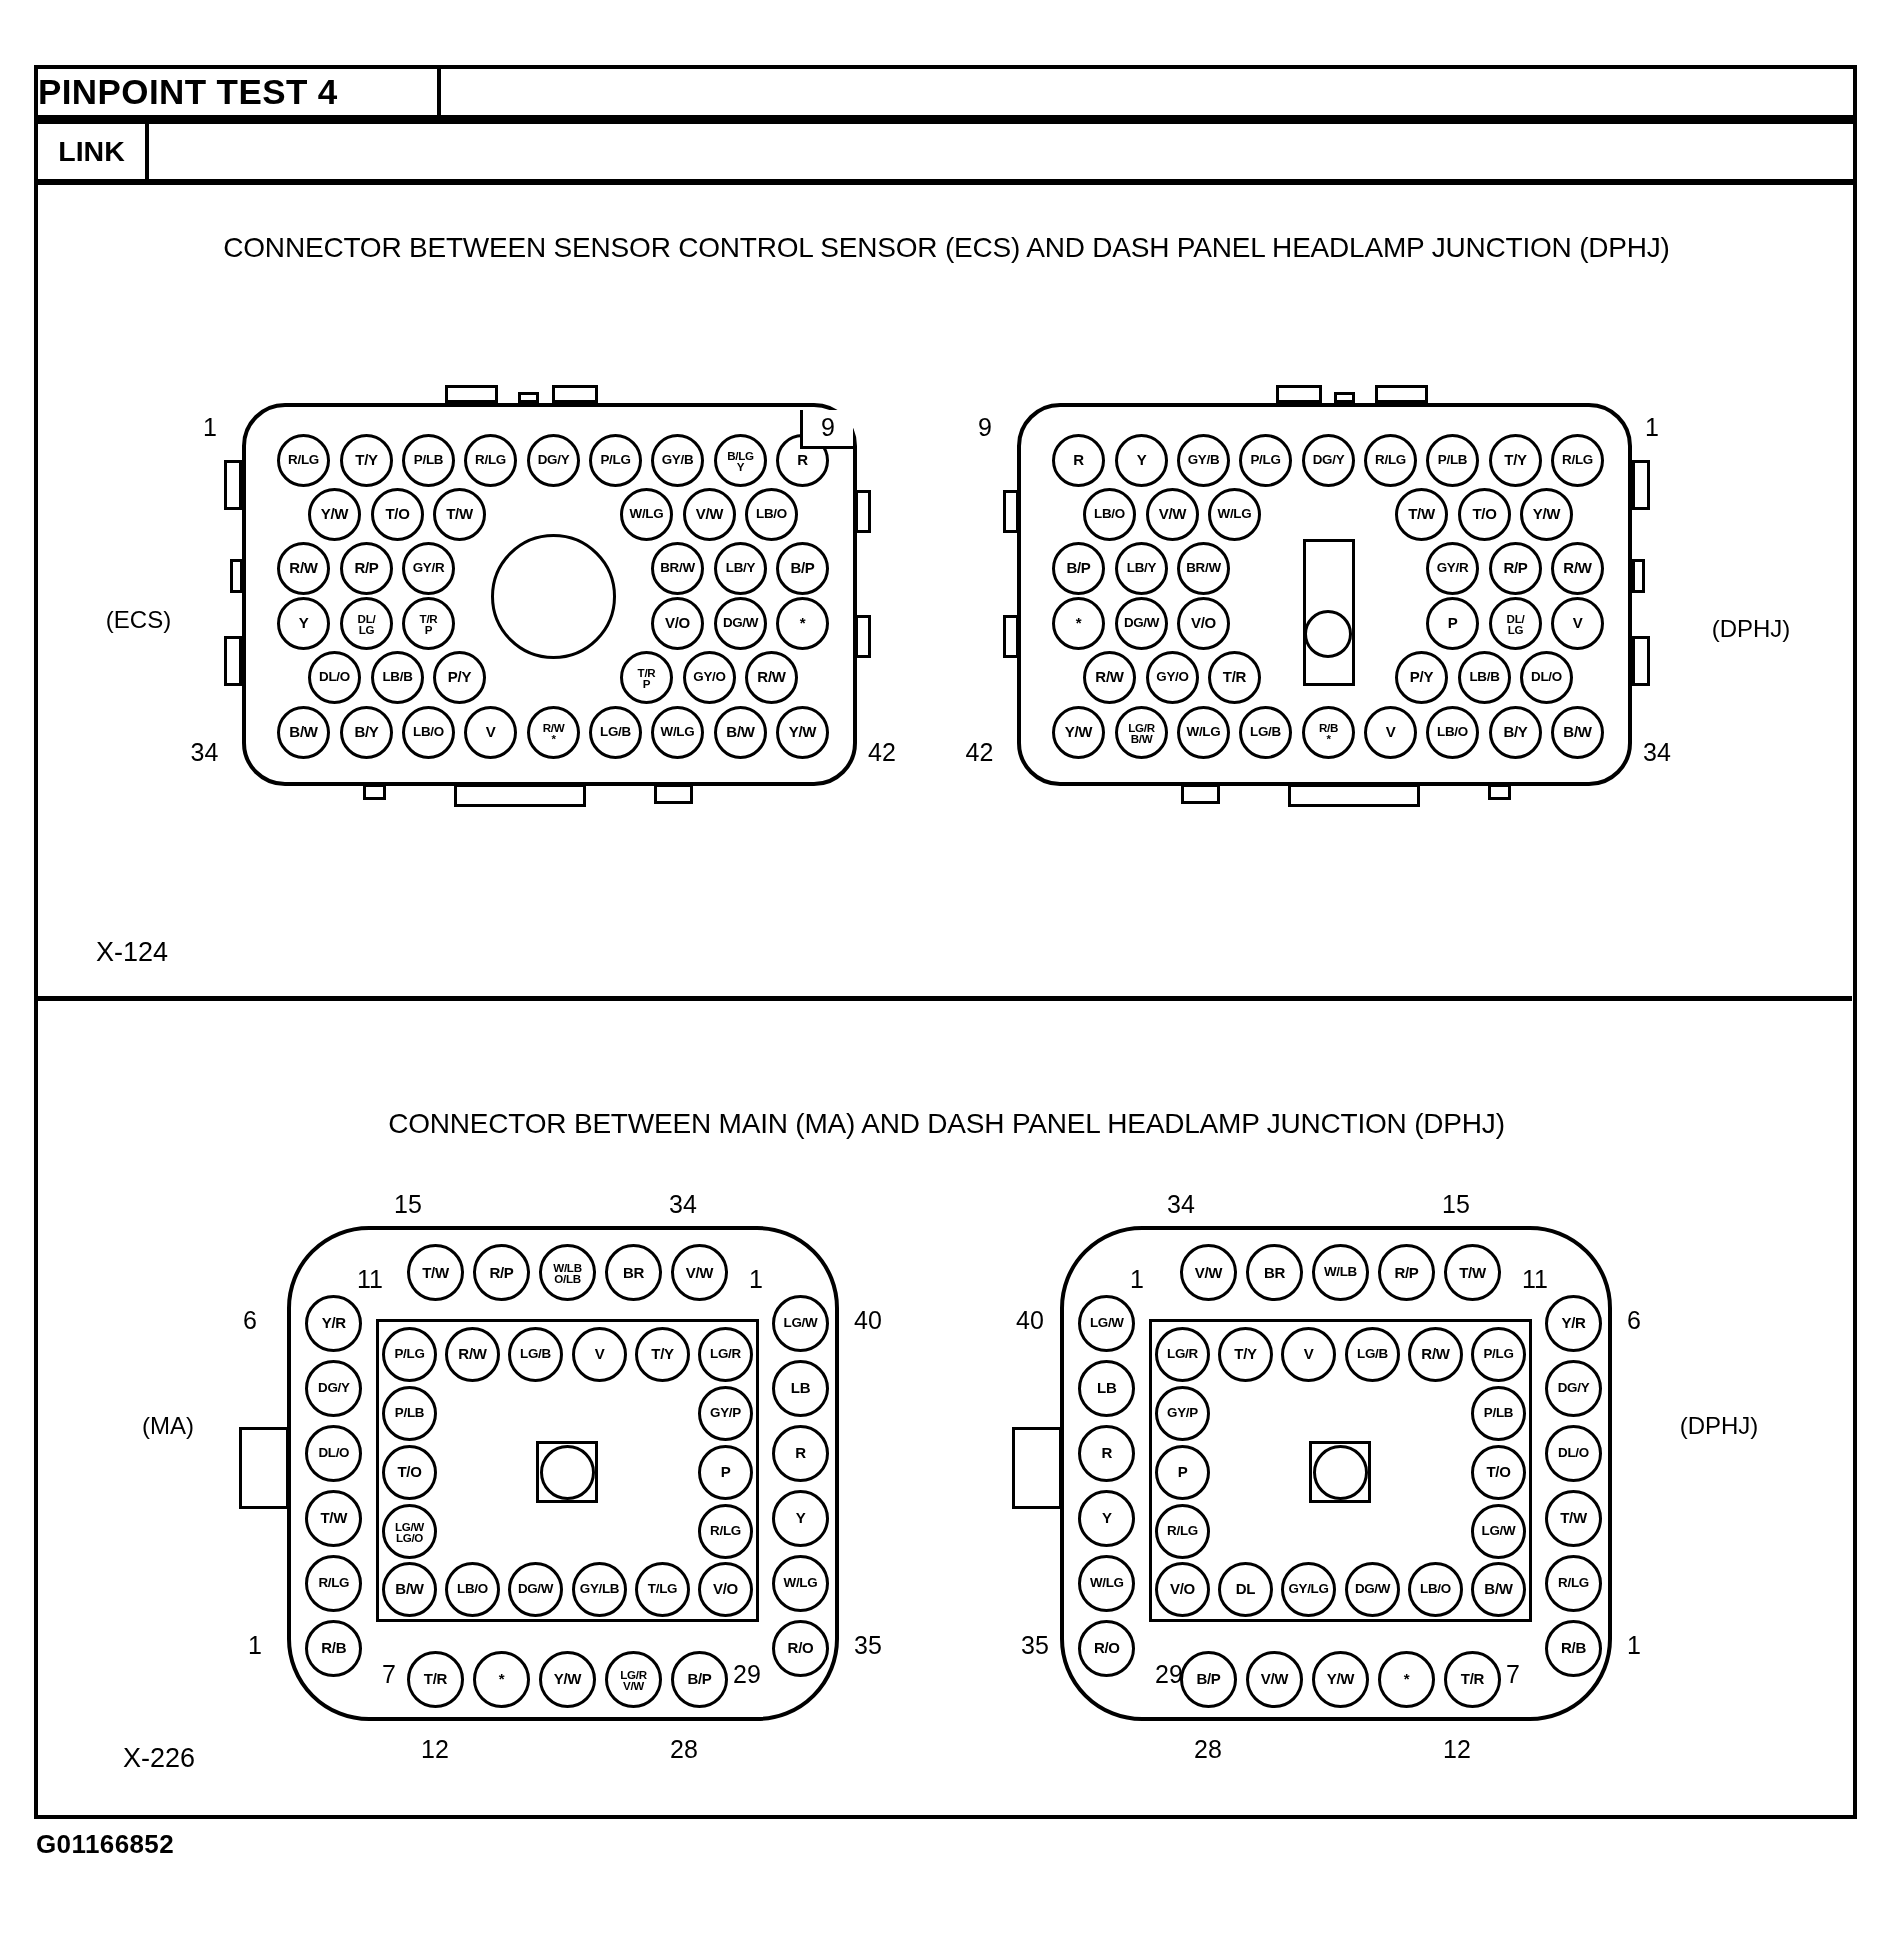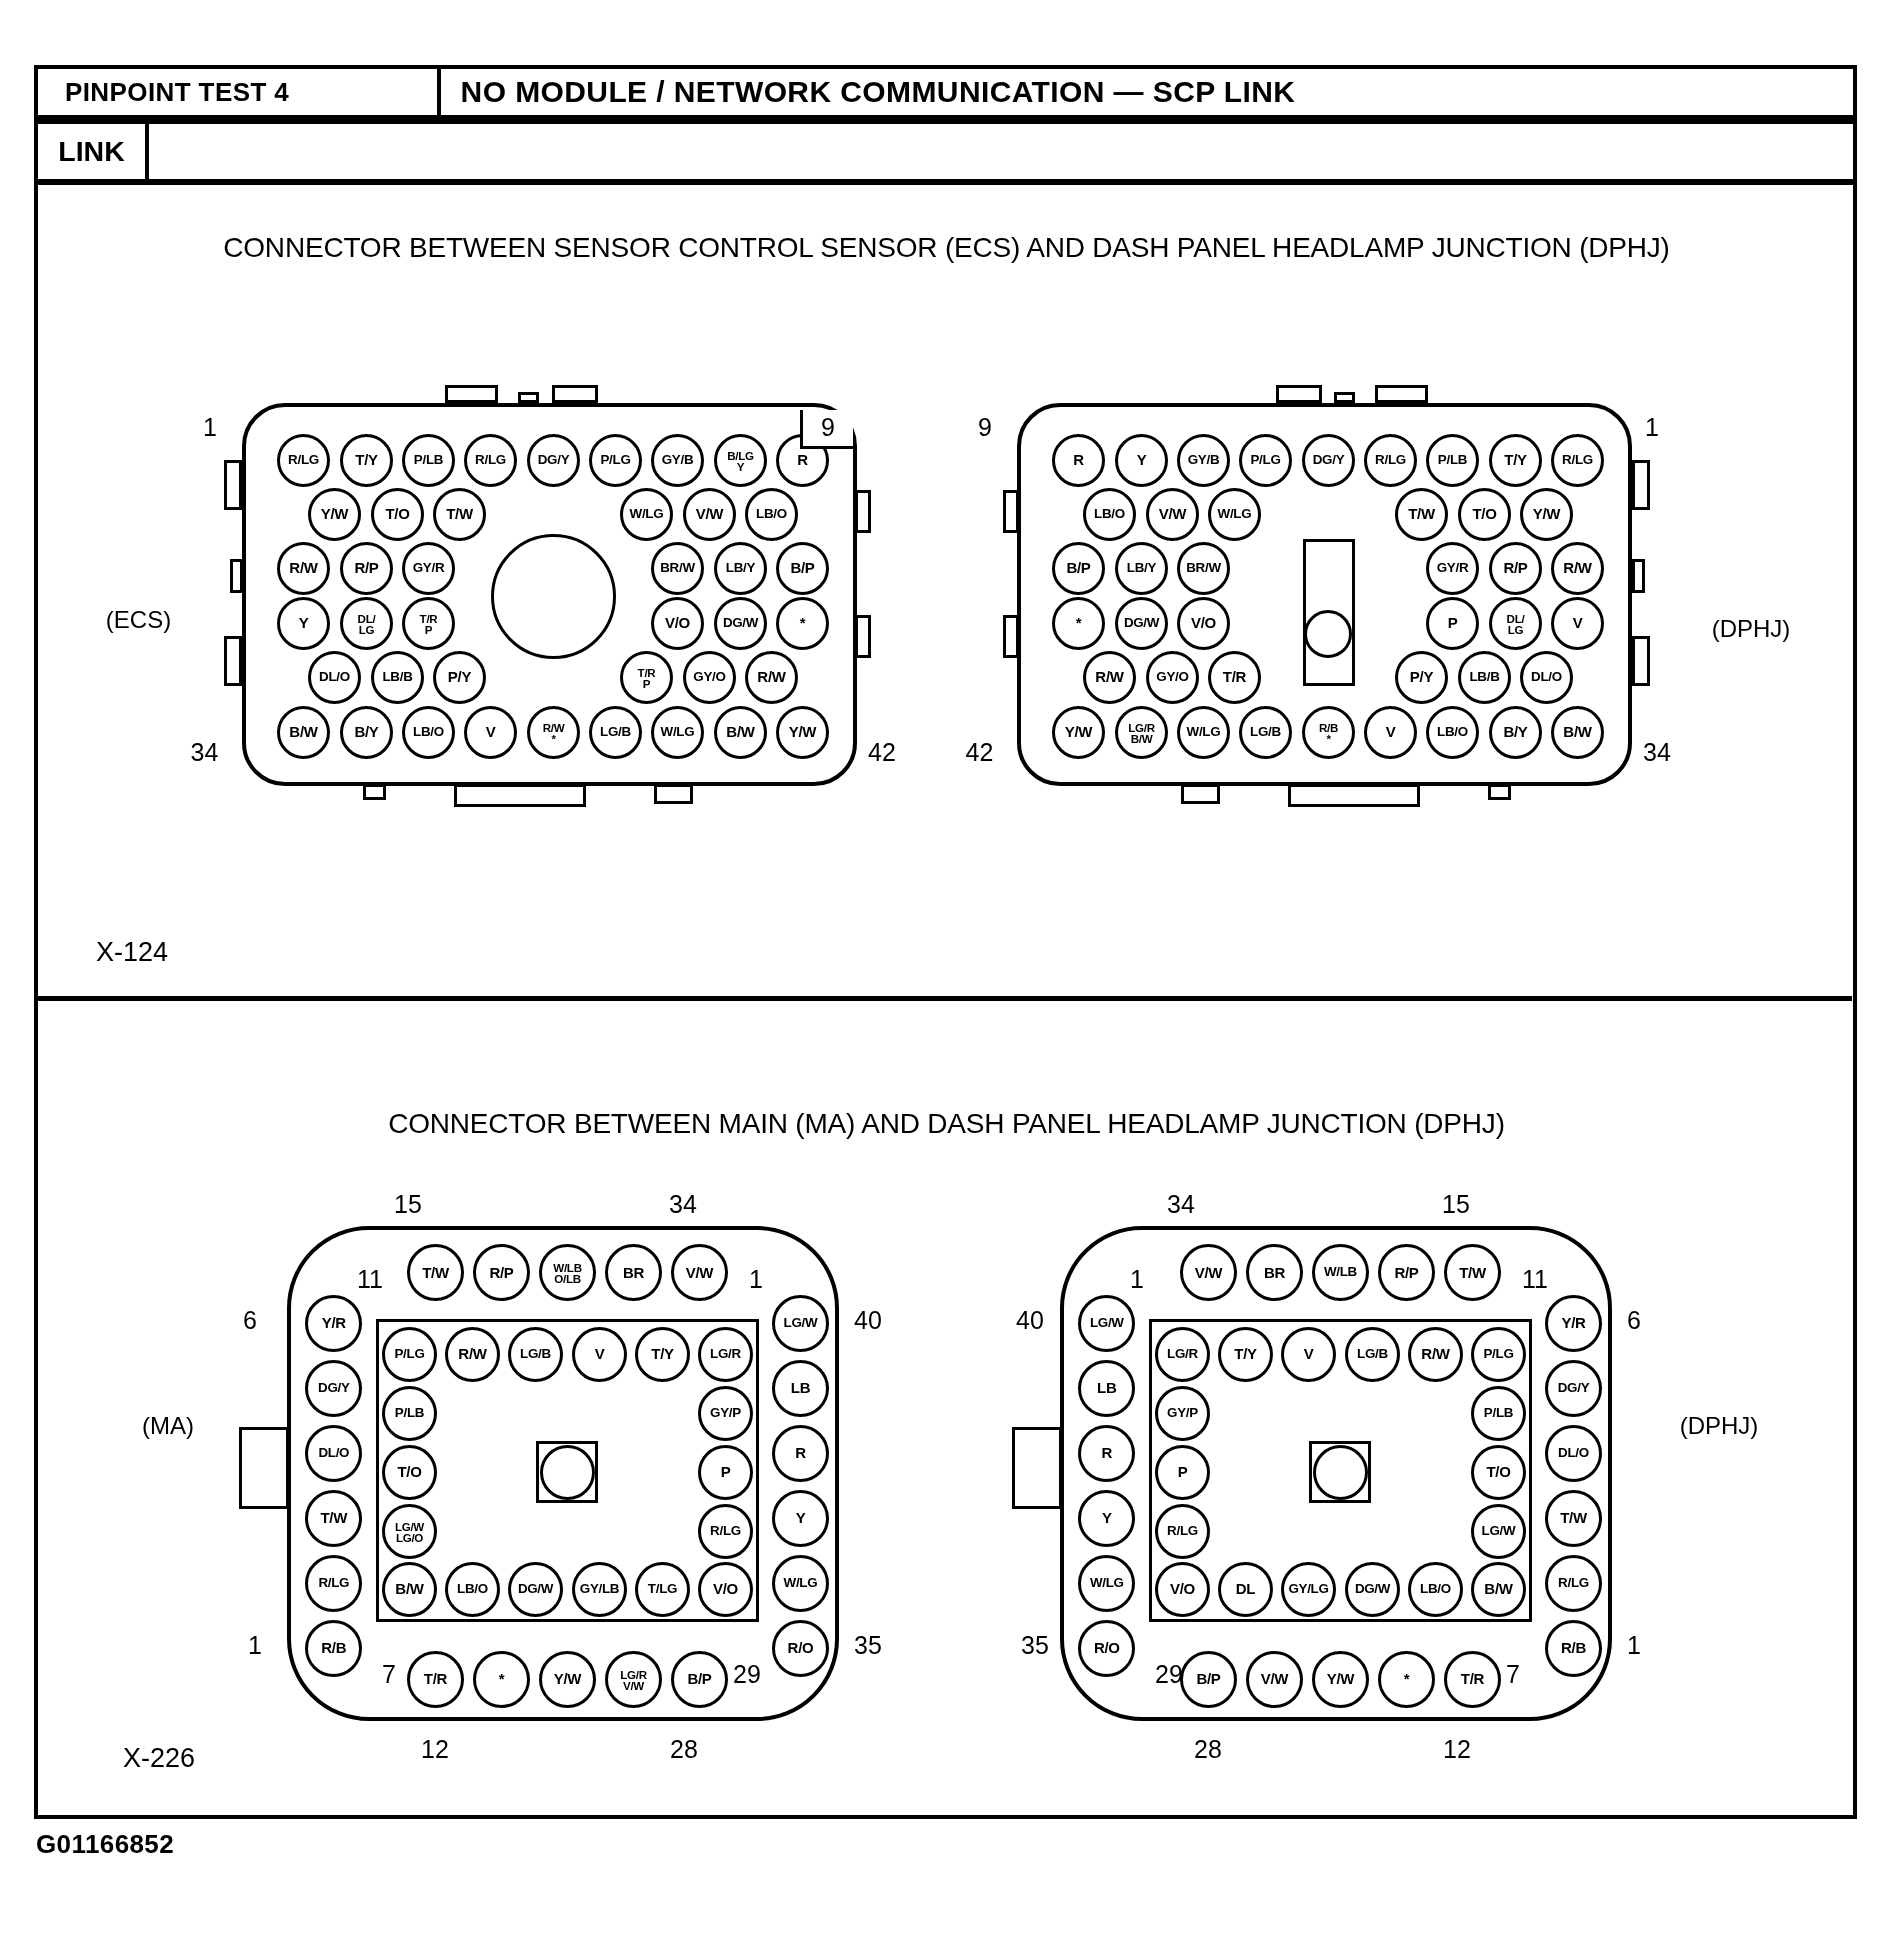--- a/index.html
+++ b/index.html
@@ -1,19 +1,19 @@
 <!DOCTYPE html>
 <html style="font-size:14.3px"><head>
 <meta charset="utf-8">
 <style>
   html,body { margin:0; padding:0; background:#fff; }
   body { width:1893px; height:1952px; position:relative; font-family:"Liberation Sans", sans-serif; color:#000; }
   .frame { position:absolute; left:34px; top:65px; width:1823px; height:1754px; border:4.5px solid #000; box-sizing:border-box; background:#fff; }
   .hdr-row1 { position:absolute; left:34px; top:65px; width:1823px; height:59px; border:4.5px solid #000; border-bottom:9px solid #000; box-sizing:border-box; display:flex; }
-  .hdr-c1 { width:403px; border-right:4.5px solid #000; box-sizing:border-box; display:flex; align-items:center; padding-left:27px; font-weight:bold; font-size:26px; letter-spacing:0.4px;text-align:right; }
+  .hdr-c1 { width:403px; border-right:4.5px solid #000; box-sizing:border-box; display:flex; align-items:center; font-weight:bold; font-size:35px; letter-spacing:0.4px;text-align:right; }
   .hdr-c2 { flex:1; display:flex; align-items:center; padding-left:19.6px; font-weight:bold; font-size:30px; letter-spacing:0.4px; }
   .hdr-row2 { position:absolute; left:34px; top:124px; width:1823px; height:61px; border-left:4.5px solid #000; border-right:4.5px solid #000; border-bottom:6.2px solid #000; box-sizing:border-box; display:flex; }
   .step-c { width:111px; border-right:4.5px solid #000; box-sizing:border-box; display:flex; align-items:center; justify-content:center; font-weight:bold; font-size:28.5px; }
   .insp-c { width:940px; border-right:4.5px solid #000; box-sizing:border-box; display:flex; align-items:center; justify-content:center; font-weight:bold; font-size:28.5px; }
   .act-c { flex:1; display:flex; align-items:center; justify-content:center; font-weight:bold; font-size:28.5px; }
   .sec-title { position:absolute; left:40px; width:1813px; text-align:center; font-size:28px; letter-spacing:-0.2px; }
   .divider { position:absolute; left:38px; top:996px; width:1814px; height:4.5px; background:#000; }
   .fig-id { position:absolute; font-size:27px; }
   .side-label { position:absolute; font-size:24px; text-align:center; }
   .gcode { position:absolute; left:36px; top:1829px; font-size:26px; font-weight:bold; letter-spacing:0.4px; }
@@ -32,21 +32,20 @@
   .notch { position:absolute; background:#fff; border-left:3.6px solid #000; border-bottom:3.6px solid #000; box-sizing:border-box;
            display:flex; align-items:center; justify-content:center; font-size:25px; }
 </style>
 </head>
 <body>
 
 <div class="frame"></div>
 
 <div class="hdr-row1">
   <div class="hdr-c1">PINPOINT TEST 4</div>
-  <div class="hdr-c2">NO MODULE / NETWORK COMMUNICATION — SCP LINK</div>
 </div>
 <div class="hdr-row2">
   <div class="step-c">LINK</div>
 </div>
 
 <div class="sec-title" style="top:232px;">CONNECTOR BETWEEN SENSOR CONTROL SENSOR (ECS) AND DASH PANEL HEADLAMP JUNCTION (DPHJ)</div>
 <div class="conn-mount" id="conn00" style="left:162px; top:358px; width:775px; height:508px;">
     <div class="tab" style="left: 283px; top: 27px; width: 53px; height: 18px;"></div>
     <div class="tab" style="left: 356px; top: 34px; width: 21.4px; height: 10.7px;"></div>
     <div class="tab" style="left: 390px; top: 27px; width: 46px; height: 18px;"></div>

